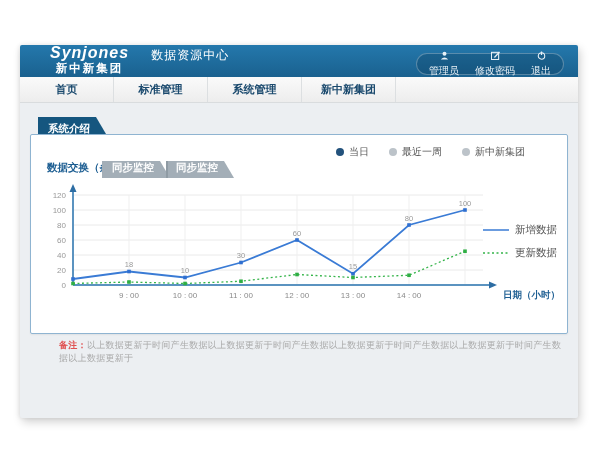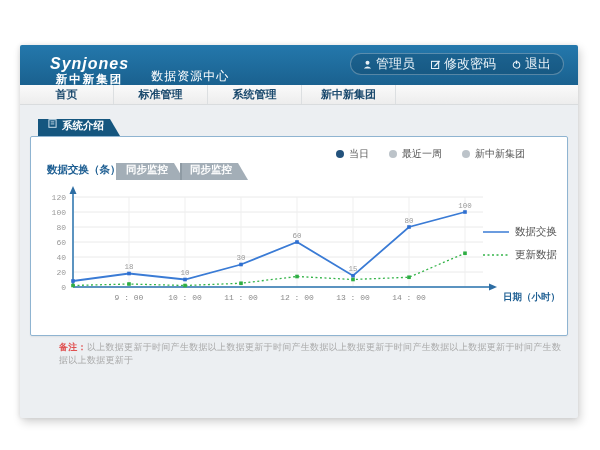--- a/index.html
+++ b/index.html
@@ -3,49 +3,49 @@
 <meta charset="utf-8">
 <style>
   * { margin:0; padding:0; box-sizing:border-box; }
   html,body { width:600px; height:450px; overflow:hidden; background:#ffffff;
     font-family:"Liberation Sans","DejaVu Sans",sans-serif; }
   .stage { position:relative; width:600px; height:450px; background:#fff; }
   .window { position:absolute; left:20px; top:45px; width:558px; height:373px;
     background:#eceff2; border-radius:2px; box-shadow:2px 4px 10px rgba(0,0,0,0.18), -1px 0 4px rgba(0,0,0,0.08); overflow:hidden; }
 
   
-  .hdr { position:relative; height:40px; background:linear-gradient(#2478ac,#1a618f);
-    display:flex; align-items:flex-end; }
+  .hdr { position:relative; height:32px; background:linear-gradient(#2478ac,#1a618f);
+    display:flex; align-items:flex-start; }
   .logo { margin-left:30px; color:#fff; text-align:center; line-height:1.05; }
   .logo-en { font-size:16px; font-weight:bold; letter-spacing:1px; font-style:italic; }
   .logo-cn { font-size:11.5px; font-weight:bold; letter-spacing:2px; }
   .app-title { color:#fff; font-size:12px; margin-left:22px; letter-spacing:1px; margin-top:2px; }
   .user-pill { position:absolute; right:14px; top:8px; height:22px; display:flex; align-items:center;
     background:rgba(8,48,76,0.25); border:1px solid rgba(255,255,255,0.28); border-radius:11px;
     padding:0 12px; gap:16px; }
-  .u-item { display:flex; align-items:center; gap:4px; color:#e8f1f7; font-size:13px; cursor:pointer; }
+  .u-item { display:flex; align-items:center; gap:4px; color:#e8f1f7; font-size:10px; cursor:pointer;flex-direction:column; }
   .u-item svg { display:block; }
 
   
-  .nav { height:20px; background:linear-gradient(#fafafa,#ededed); border-bottom:1px solid #d9dcde;
+  .nav { height:26px; background:linear-gradient(#fafafa,#ededed); border-bottom:1px solid #d9dcde;
     display:flex; align-items:stretch; }
   .nav-item { width:94px; display:flex; align-items:center; justify-content:center;
     font-size:11px; font-weight:bold; color:#1b4a6e; cursor:pointer; border-right:1px solid #dcdfe1; }
 
   
   .content { position:relative; height:306px; background:#eceff2; padding:14px 10px 0 10px; }
   .tabs { position:relative; height:17px; margin-left:8px; display:flex; z-index:2; }
-  .tab { position:relative; height:17px; padding:0 16px 0 10px; display:flex; align-items:flex-start; gap:5px;
+  .tab { position:relative; height:17px; padding:0 16px 0 10px; display:flex; align-items:flex-end; gap:5px;
     font-size:10.5px; font-weight:bold; color:#fff; cursor:pointer;
-    clip-path:polygon(0 0, calc(100% - 10px) 0, 100% 100%, 0 100%); }
+    clip-path:polygon(0 0, calc(100% - 10px) 0, 100% 100%, 0 100%);flex-direction:column; }
   .tab.active { background:#15567f; z-index:3; }
   .tab.inactive { background:#a3aeb7; margin-left:-4px; z-index:1;margin-top:44px; }
   .tab.inactive + .tab.inactive { box-shadow:inset 2px 0 0 #8f9ba4; }
   .panel { position:relative; background:#fff; border:1px solid #8fb4d1; border-radius:2px;
-    height:200px; box-shadow:0 1px 2px rgba(0,0,0,0.06);font-family:Liberation Mono, monospace; }
+    height:200px; box-shadow:0 1px 2px rgba(0,0,0,0.06); }
 
   .filters { position:absolute; top:10px; right:42px; display:flex; gap:20px; }
   .filter { display:flex; align-items:center; gap:5px; font-size:10px; color:#555; cursor:pointer; }
   .dot { width:8px; height:8px; border-radius:50%; background:#bcc3c9; }
   .filter.selected .dot { background:#23527c; }
 
   .ylabel { margin:26px 0 0 16px; font-size:10.5px; font-weight:bold; color:#1d5e92; }
   .chart-row { position:relative; }
   #chart { display:block; margin:2px 0 0 10px; }
   .series-legend { position:absolute; right:10px; top:46px; display:flex; flex-direction:column; gap:9px; }
@@ -188,21 +188,21 @@
               <rect x="254.2" y="95.7" width="3.6" height="3.6" fill="#2fae44"></rect>
               <rect x="310.2" y="98.7" width="3.6" height="3.6" fill="#2fae44"></rect>
               <rect x="366.2" y="96.45" width="3.6" height="3.6" fill="#2fae44"></rect>
               <rect x="422.2" y="72.45" width="3.6" height="3.6" fill="#2fae44"></rect>
             </svg>
           <div class="series-legend" id="series-legend">
               <div class="sl-item">
                 <svg width="26" height="6" viewBox="0 0 26 6">
                   <line x1="0" y1="3" x2="26" y2="3" stroke="#3a7bd5" stroke-width="1.6"></line>
                 </svg>
-                <span>数据交换</span>
+                <span>新增数据</span>
               </div>
               <div class="sl-item">
                 <svg width="26" height="6" viewBox="0 0 26 6">
                   <line x1="0" y1="3" x2="26" y2="3" stroke="#35b44a" stroke-width="1.6" stroke-dasharray="2 2.5"></line>
                 </svg>
                 <span>更新数据</span>
               </div>
             </div>
         </div>
         <div class="note">

